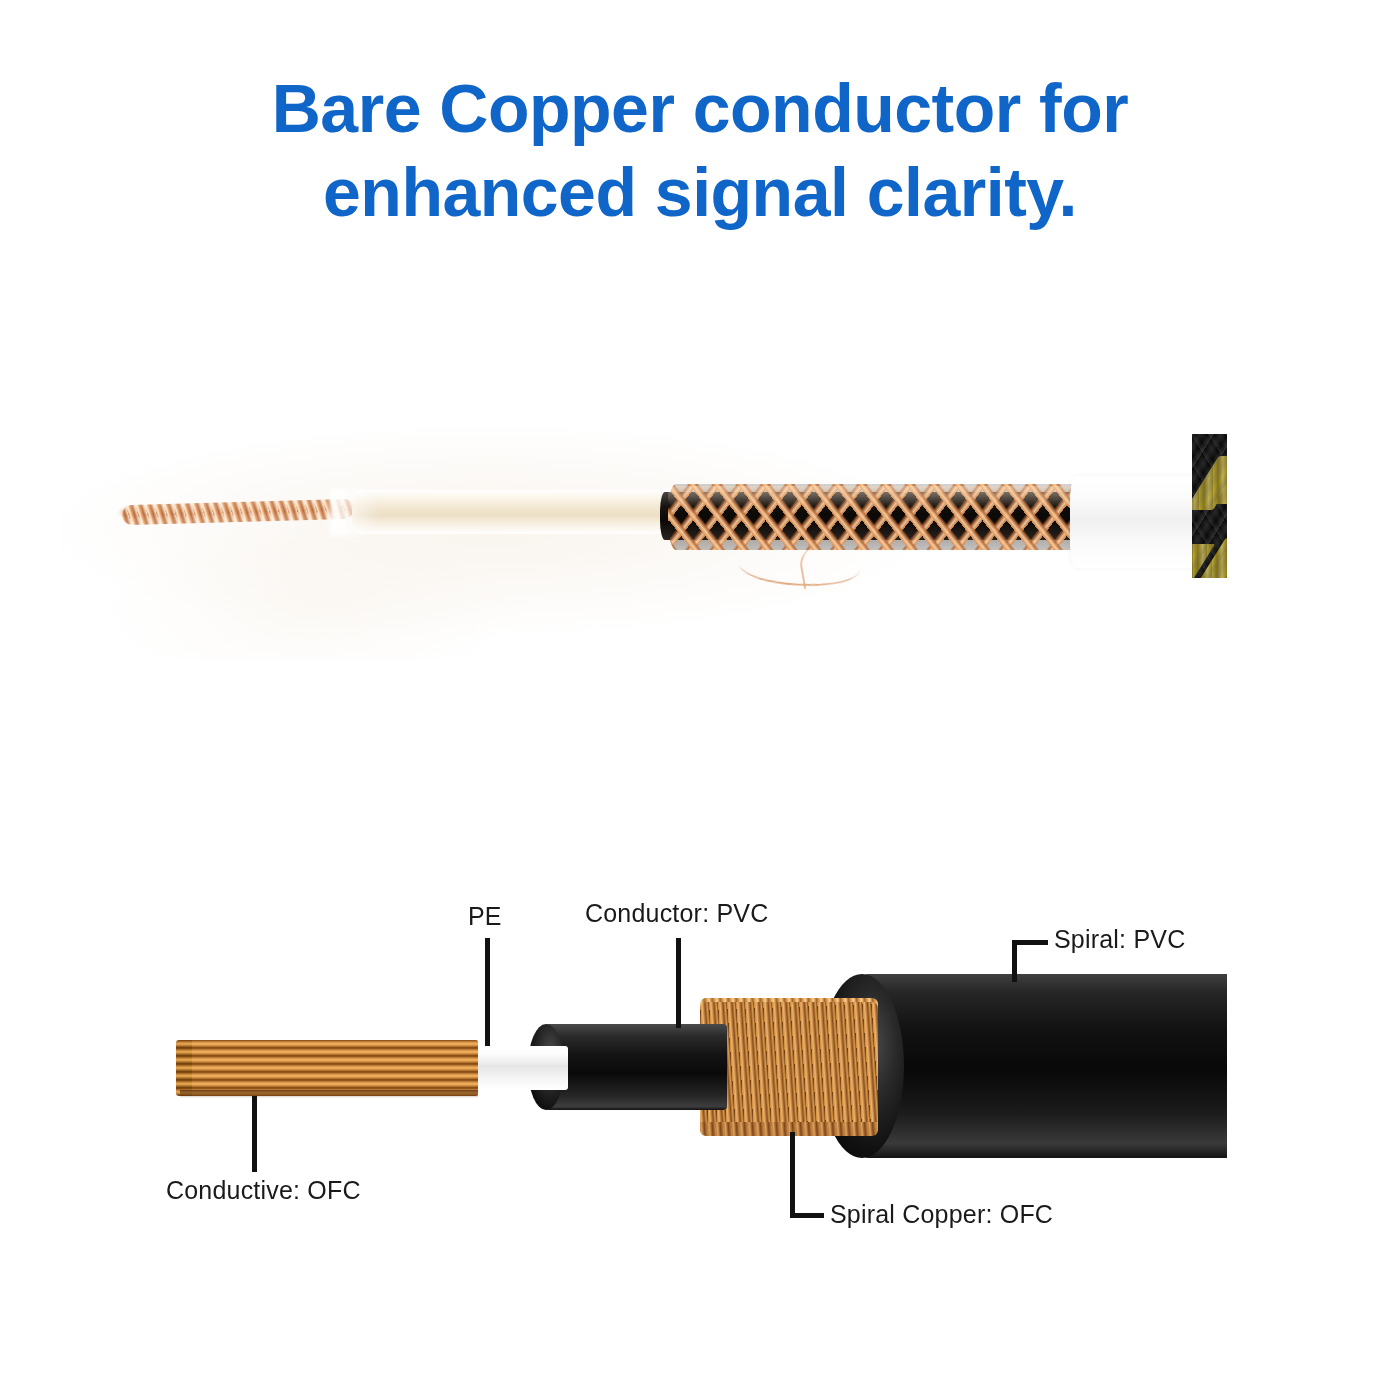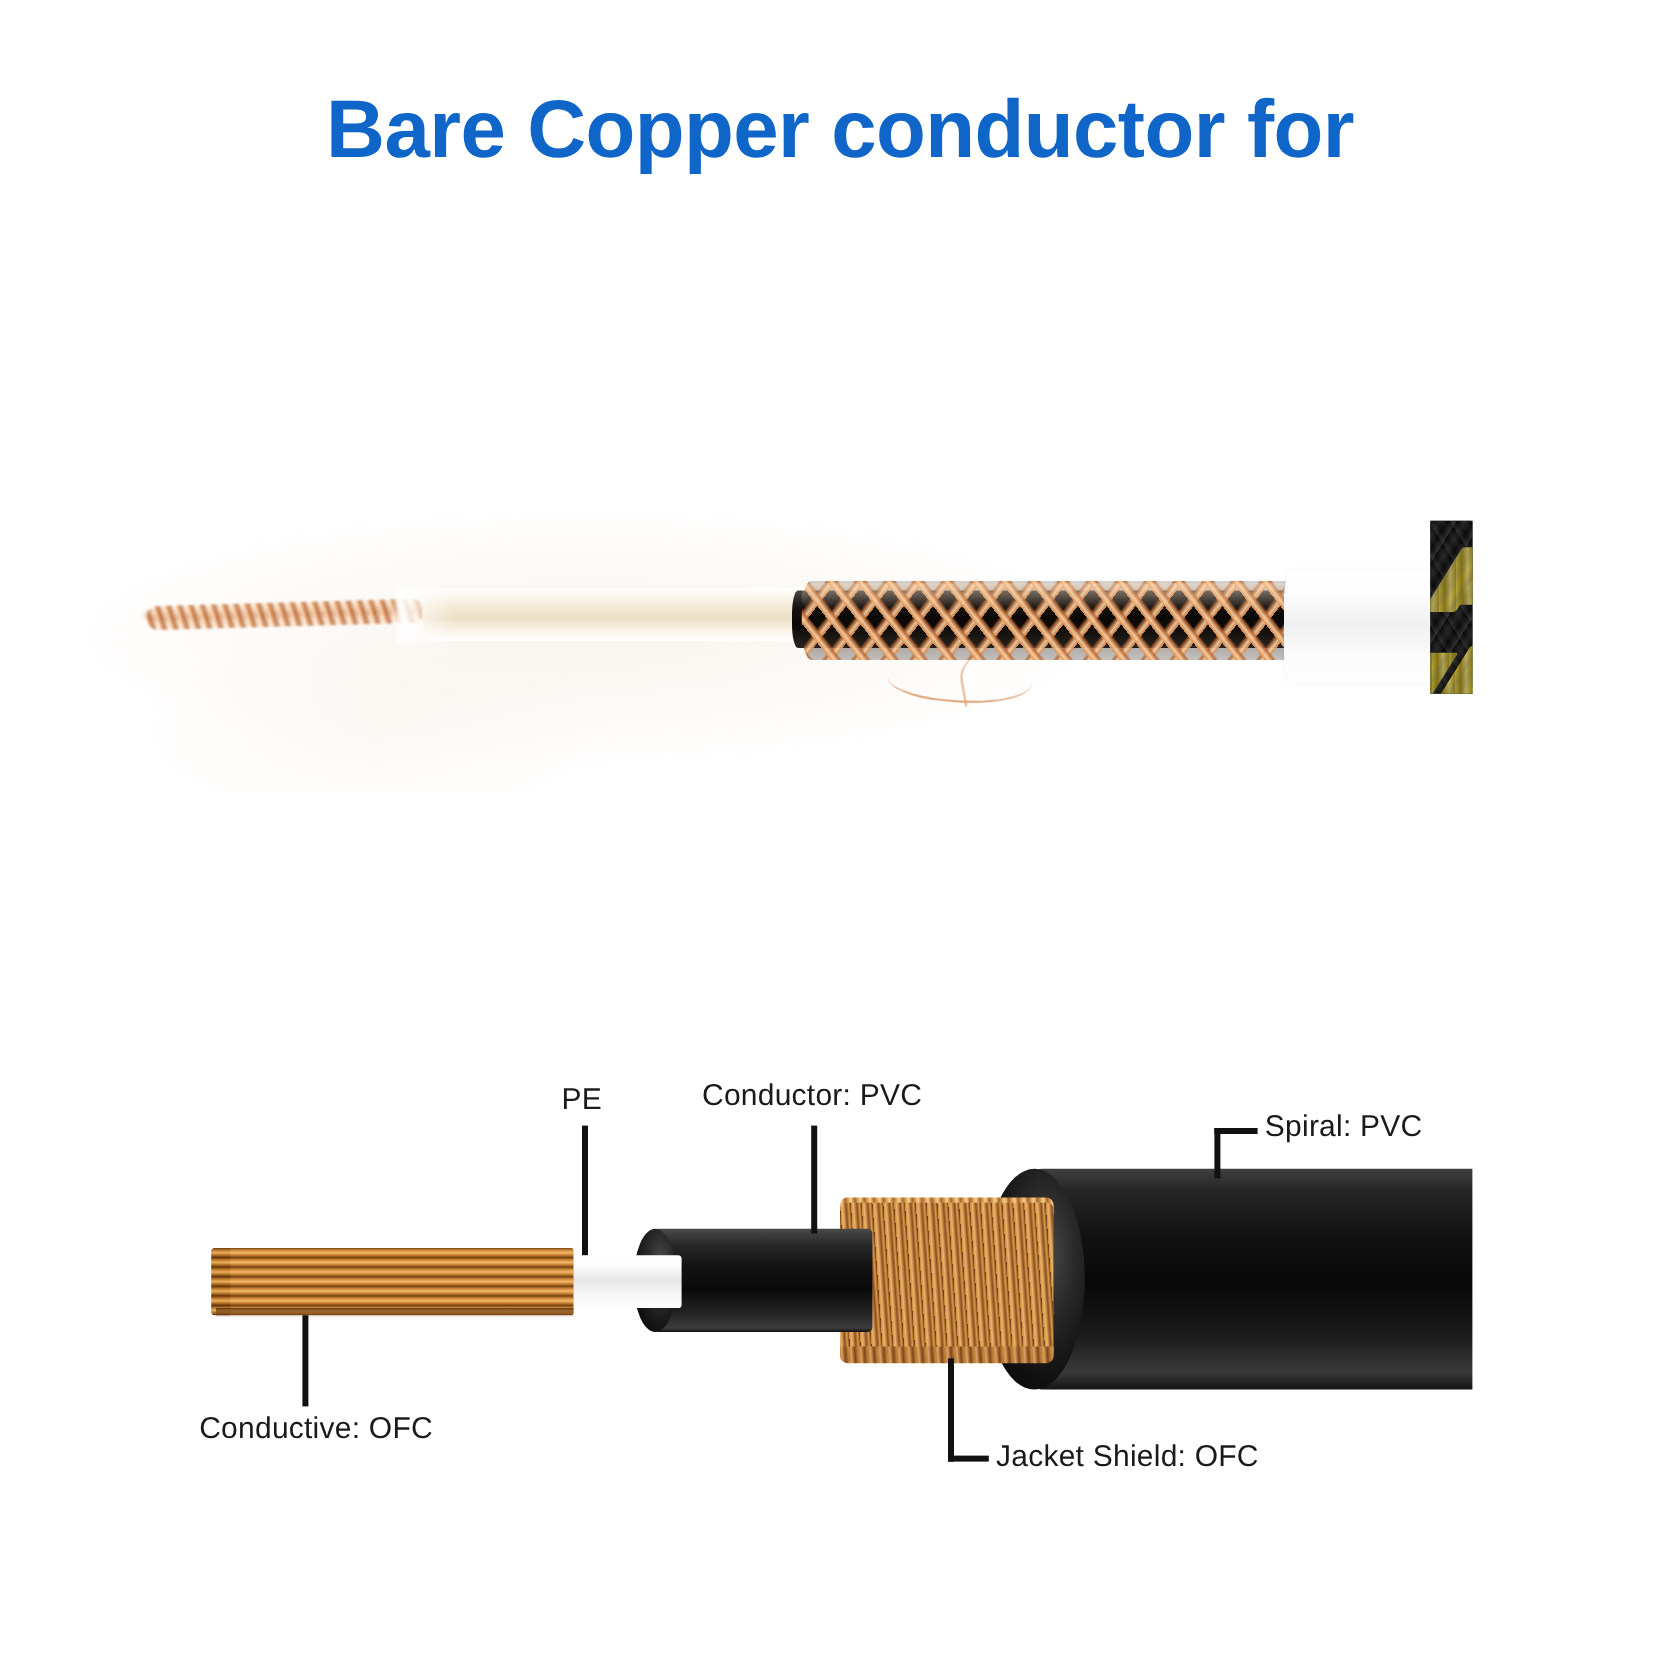--- a/index.html
+++ b/index.html
@@ -365,20 +365,21 @@
     background: linear-gradient(to bottom, rgba(90,50,12,0.85), rgba(255,255,255,0));
   }
 </style>
 </head>
 <body>
 
 <div id="page">
 
   <div id="headline">
     <span class="hl-line">Bare Copper conductor for</span>
+    <span class="hl-line">enhanced signal clarity.</span>
   </div>
 
   <div id="photo-block">
     <div id="photo-bg"></div>
   </div>
 
   <div id="photo-strand-tip"></div>
   <div id="photo-strand"></div>
 
   <div id="photo-pe"></div>
@@ -441,16 +442,16 @@
 
     <div class="leader-h" style="left:1012px; top:940px; width:36px;"></div>
     <div class="leader-v" style="left:1012px; top:940px; height:42px;"></div>
     <div class="dlabel" style="left:1054px; top:924px;">Spiral: PVC</div>
 
     <div class="leader-v" style="left:252px; top:1096px; height:76px;"></div>
     <div class="dlabel" style="left:166px; top:1175px;">Conductive: OFC</div>
 
     <div class="leader-v" style="left:790px; top:1132px; height:86px;"></div>
     <div class="leader-h" style="left:790px; top:1213px; width:34px;"></div>
-    <div class="dlabel" style="left:830px; top:1199px;">Jacket Shield: OFC</div>
+    <div class="dlabel" style="left:830px; top:1199px;">Spiral Copper: OFC</div>
 
   </div>
 </div>
 
 </body></html>

